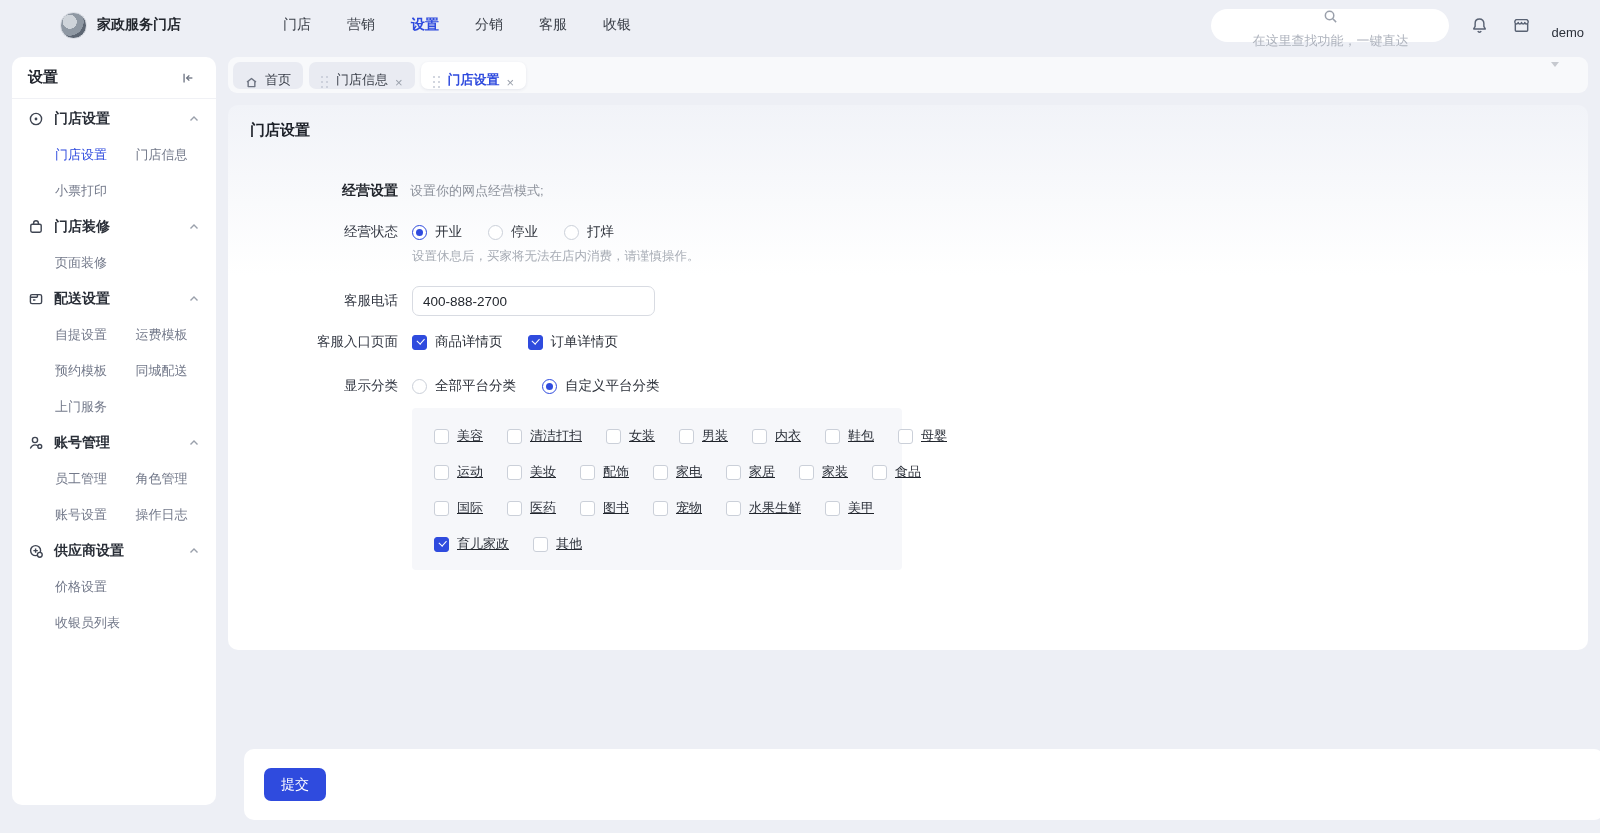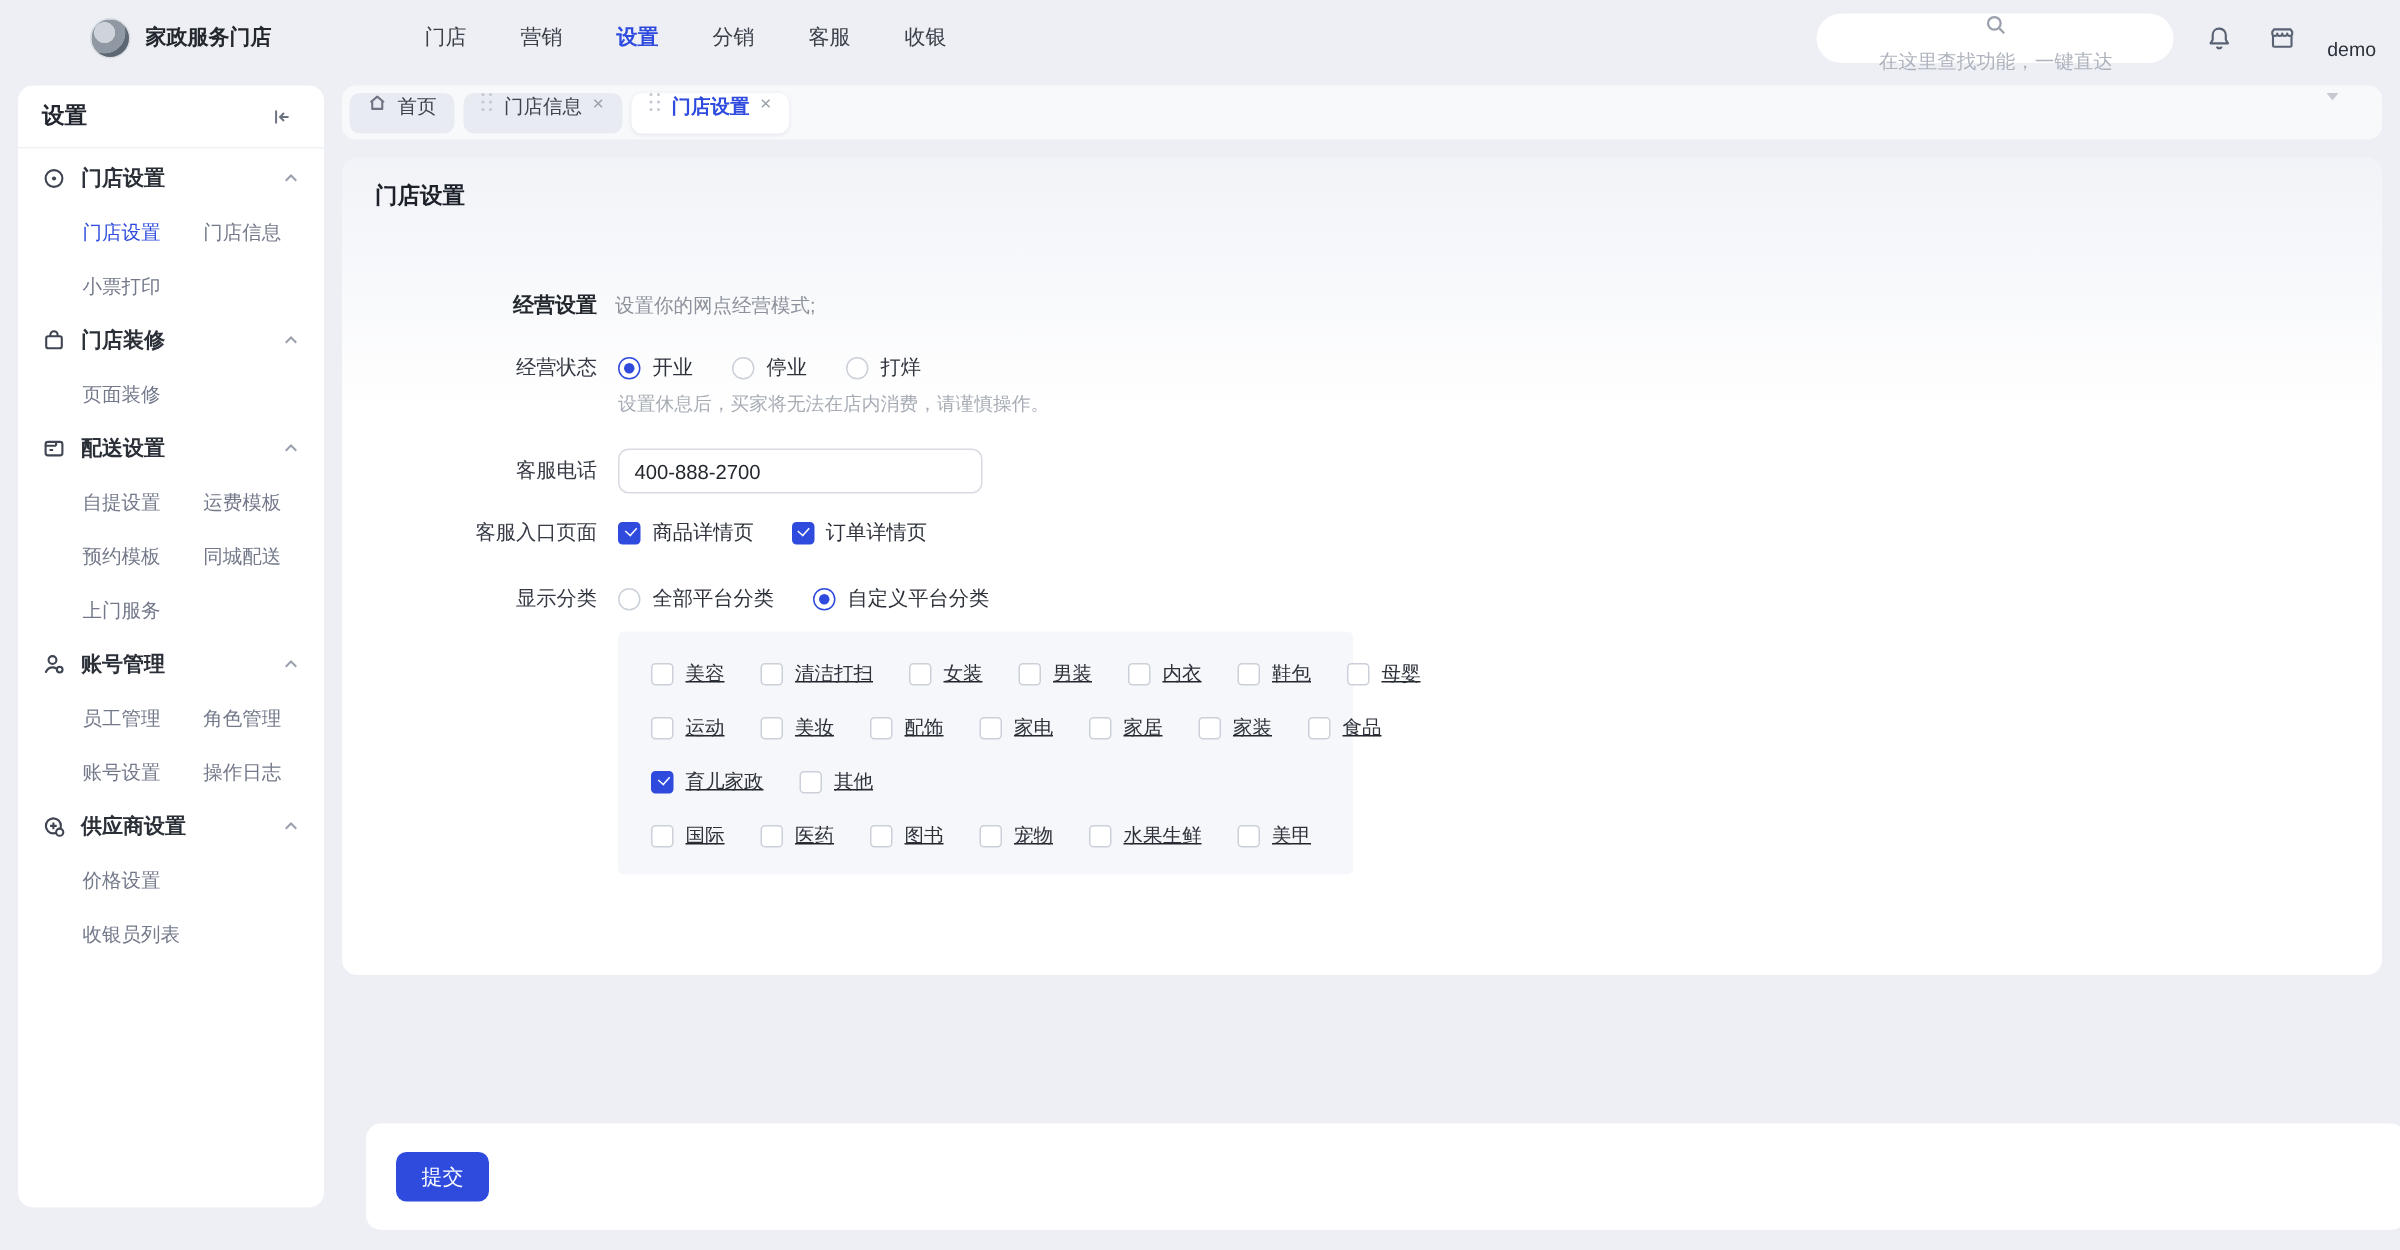--- a/index.html
+++ b/index.html
@@ -45,31 +45,31 @@
   .sb-body{padding-top:2px;}
   .sb-group{height:36px;display:flex;align-items:center;padding:0 16px;gap:10px;cursor:pointer;}
   .sb-group .g-label{font-size:14px;font-weight:700;color:#2a2f38;flex:1;}
   .sb-ico{color:#3f4552;display:flex;}
   .chev{color:#9aa0ab;display:flex;}
   .sb-row{height:36px;display:flex;align-items:center;padding-left:43px;}
   .sb-item{width:87px;font-size:13px;color:#73798a;cursor:pointer;}
   .sb-item.on{color:var(--accent);}
   
   .tabstrip{position:absolute;left:228px;top:57px;width:1360px;height:36px;background:rgba(255,255,255,.62);border-radius:9px;display:flex;align-items:center;padding:0 5px;gap:6px;}
-  .tab{height:27px;border-radius:7px;background:#E9EBF2;display:flex;align-items:flex-start;gap:7px;padding:0 12px;font-size:13px;color:#3c414b;cursor:pointer;}
+  .tab{height:27px;border-radius:7px;background:#E9EBF2;display:flex;align-items:flex-end;gap:7px;padding:0 12px;font-size:13px;color:#3c414b;cursor:pointer;}
   .tab.on{background:#fff;color:var(--accent);font-weight:700;box-shadow:0 1px 3px rgba(60,70,110,.10);}
   .tab .close{color:#9aa0ab;font-size:13px;font-weight:400;line-height:1;cursor:pointer;}
   .tab.on .close{color:#9aa0ab;}
   .dots{display:inline-grid;grid-template-columns:repeat(2,3px);grid-auto-rows:3px;gap:2px;}
   .dots i{width:2px;height:2px;border-radius:50%;background:#c3c8d4;}
   
   .main-card{position:absolute;left:228px;top:105px;width:1360px;height:545px;border-radius:10px;
     background:linear-gradient(180deg,#F1F3F8 0%,#FFFFFF 170px);padding:16px 22px;}
   .page-title{font-size:15px;font-weight:700;color:#1d2129;}
-  .form{margin-top:55px;}
+  .form{margin-top:42px;}
   .frow{display:flex;align-items:center;margin-bottom:0;}
   .flabel{width:148px;text-align:right;font-size:13.5px;color:#343944;flex:0 0 auto;}
   .fctrl{margin-left:14px;display:flex;align-items:center;}
   .section-row{margin-bottom:23px;}
   .section-title{width:148px;text-align:right;font-size:14px;font-weight:700;color:#23272e;}
   .section-desc{margin-left:12px;font-size:13px;color:#8c919b;}
   .status-row{margin-bottom:7px;}
   .hint-row{margin-left:162px;font-size:12.5px;color:#A7ACB5;margin-bottom:21px;}
   .phone-row{margin-bottom:17px;}
   .entry-row{margin-bottom:26px;}
@@ -447,59 +447,59 @@
           </label>
 
           <label class="cat-item">
             <span class="cb"></span>
             <span class="cat-label">食品</span>
           </label>
         </div>
       <div class="cat-row">
 
           <label class="cat-item">
+            <span class="cb"></span>
+            <span class="cat-label">国际</span>
+          </label>
+
+          <label class="cat-item">
+            <span class="cb"></span>
+            <span class="cat-label">医药</span>
+          </label>
+
+          <label class="cat-item">
+            <span class="cb"></span>
+            <span class="cat-label">图书</span>
+          </label>
+
+          <label class="cat-item">
+            <span class="cb"></span>
+            <span class="cat-label">宠物</span>
+          </label>
+
+          <label class="cat-item">
+            <span class="cb"></span>
+            <span class="cat-label">水果生鲜</span>
+          </label>
+
+          <label class="cat-item">
+            <span class="cb"></span>
+            <span class="cat-label">美甲</span>
+          </label>
+        </div>
+      <div class="cat-row">
+
+          <label class="cat-item">
             <span class="cb on"></span>
             <span class="cat-label">育儿家政</span>
           </label>
 
           <label class="cat-item">
             <span class="cb"></span>
             <span class="cat-label">其他</span>
-          </label>
-        </div>
-      <div class="cat-row">
-
-          <label class="cat-item">
-            <span class="cb"></span>
-            <span class="cat-label">国际</span>
-          </label>
-
-          <label class="cat-item">
-            <span class="cb"></span>
-            <span class="cat-label">医药</span>
-          </label>
-
-          <label class="cat-item">
-            <span class="cb"></span>
-            <span class="cat-label">图书</span>
-          </label>
-
-          <label class="cat-item">
-            <span class="cb"></span>
-            <span class="cat-label">宠物</span>
-          </label>
-
-          <label class="cat-item">
-            <span class="cb"></span>
-            <span class="cat-label">水果生鲜</span>
-          </label>
-
-          <label class="cat-item">
-            <span class="cb"></span>
-            <span class="cat-label">美甲</span>
           </label>
         </div>
     </div>
   </div>
 </div>
 
 <div class="footer-card">
   <button class="submit-btn">提交</button>
 </div>
 

